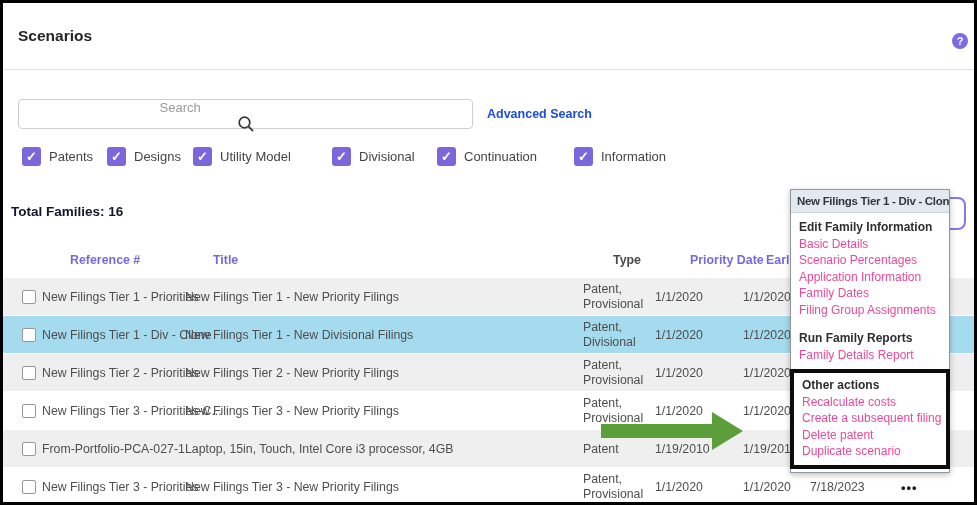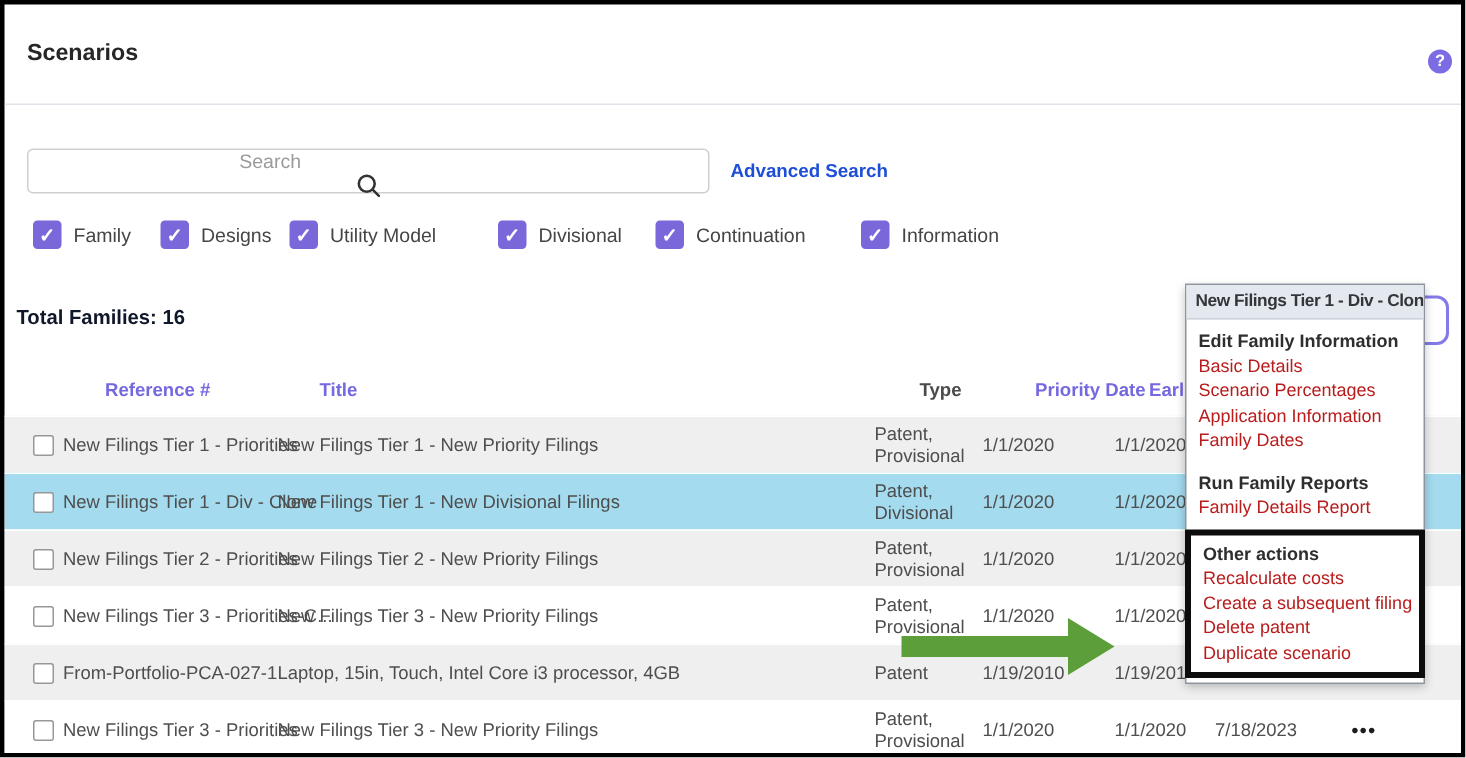--- a/index.html
+++ b/index.html
@@ -56,21 +56,21 @@
   
   .hidden-button{position:absolute;left:920px;top:194px;width:43px;height:33px;box-sizing:border-box;
     border:2px solid #8379E8;border-radius:8px;background:#fff;z-index:4;cursor:pointer;}
   
   .menu{position:absolute;left:787px;top:186px;width:160px;box-sizing:border-box;background:#fff;
     border:1px solid #8f959e;box-shadow:0 2px 6px rgba(0,0,0,.25);z-index:10;}
   .menu-title{background:#E4E9F0;border-bottom:1px solid #cdd2da;padding:5px 6px;font-size:11.5px;
     letter-spacing:-0.3px;font-weight:700;color:#33363b;white-space:nowrap;overflow:hidden;}
   .menu-body{padding:6px 0 3px 8px;}
   .menu-heading{font-size:12px;font-weight:700;color:#2e2e2e;line-height:16.5px;white-space:nowrap;}
-  .menu-item{font-size:12px;color:#b91c1c;line-height:16.5px;white-space:nowrap;cursor:pointer;}
+  .menu-item{font-size:12px;color:#ec4899;line-height:16.5px;white-space:nowrap;cursor:pointer;}
   .gap-lg{height:12px;}
   .menu-other{border:4px solid #0C0C0C;margin:6px -1px 0 -9px;padding:4px 0 5px 8px;background:#fff;}
 </style>
 </head>
 <body>
 
 <div class="screen">
 
   <div class="page-title">Scenarios</div>
   <div class="help-icon">?</div>
@@ -84,21 +84,21 @@
         <line x1="11.6" y1="11.6" x2="15.6" y2="15.6" stroke="#333" stroke-width="1.7" stroke-linecap="round"></line>
       </svg>
     </span>
   </div>
   <a class="advanced-search">Advanced Search</a>
 
   <label class="filter" style="left:19px">
     <span class="cbx">
         <span class="check">✓</span>
       </span>
-    <span class="flabel">Family</span>
+    <span class="flabel">Patents</span>
   </label>
   <label class="filter" style="left:104px">
     <span class="cbx">
         <span class="check">✓</span>
       </span>
     <span class="flabel">Designs</span>
   </label>
   <label class="filter" style="left:190px">
     <span class="cbx">
         <span class="check">✓</span>
@@ -211,20 +211,21 @@
   <div class="hidden-button"></div>
 
   <div class="menu">
     <div class="menu-title">New Filings Tier 1 - Div - Clone</div>
     <div class="menu-body">
       <div class="menu-heading">Edit Family Information</div>
       <div class="menu-item">Basic Details</div>
       <div class="menu-item">Scenario Percentages</div>
       <div class="menu-item">Application Information</div>
       <div class="menu-item">Family Dates</div>
+      <div class="menu-item">Filing Group Assignments</div>
       <div class="gap-lg"></div>
       <div class="menu-heading">Run Family Reports</div>
       <div class="menu-item">Family Details Report</div>
       <div class="menu-other">
         <div class="menu-heading">Other actions</div>
         <div class="menu-item">Recalculate costs</div>
         <div class="menu-item">Create a subsequent filing</div>
         <div class="menu-item">Delete patent</div>
         <div class="menu-item">Duplicate scenario</div>
       </div>

